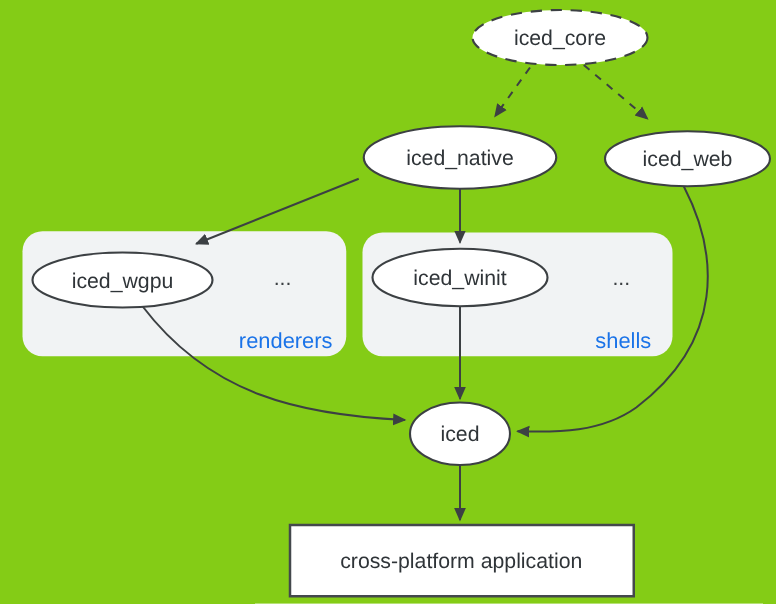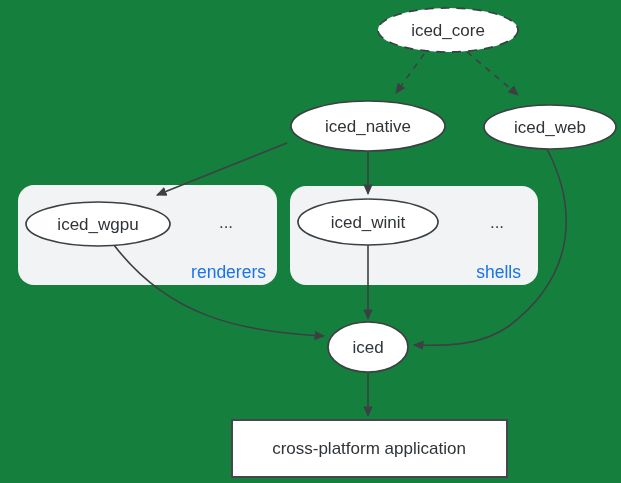--- a/index.html
+++ b/index.html
@@ -4,21 +4,21 @@
 <style>
   html, body {
     margin: 0;
     padding: 0;
     background: #ffffff;
   }
   .canvas {
     position: relative;
     width: 621px;
     height: 483px;
-    background: #15803d;
+    background: #84cc16;
     overflow: hidden;
     font-family: "Liberation Sans", sans-serif;
   }
   svg { display: block; }
 
   .group-box {
     stroke: none;
   }
   .node-ellipse {
     fill: #ffffff;

